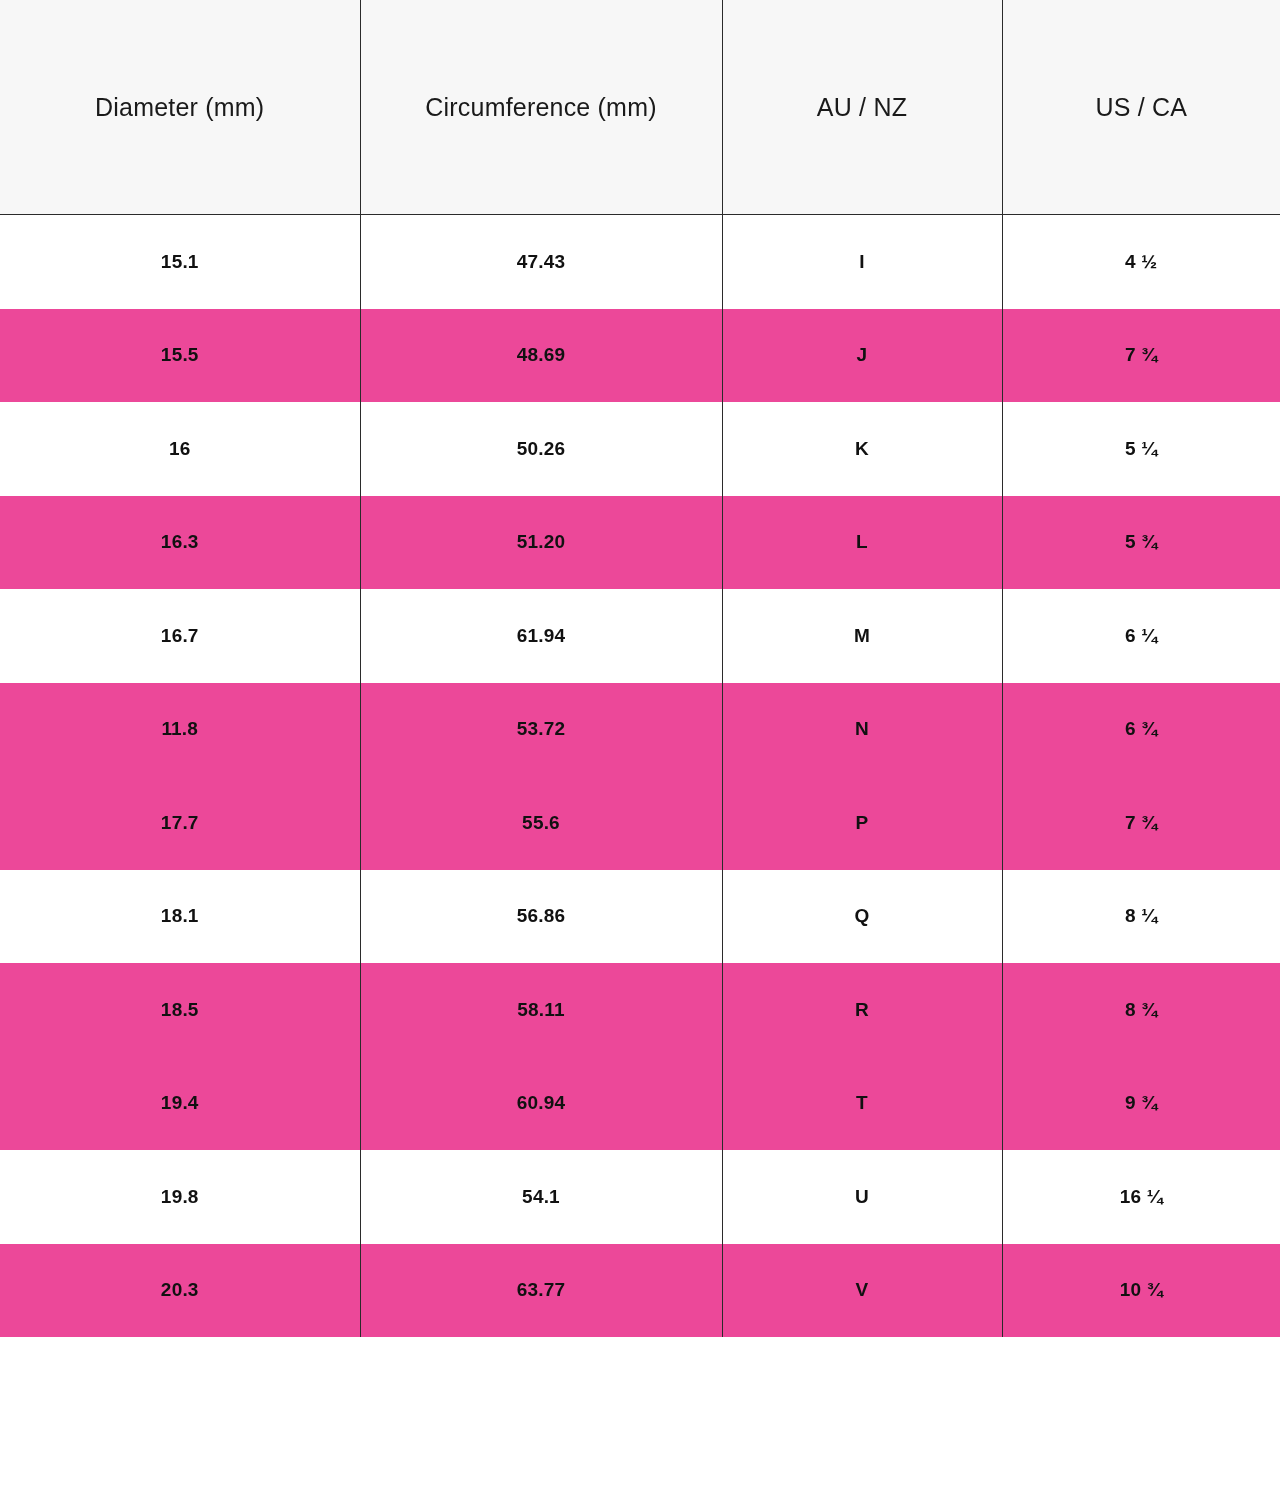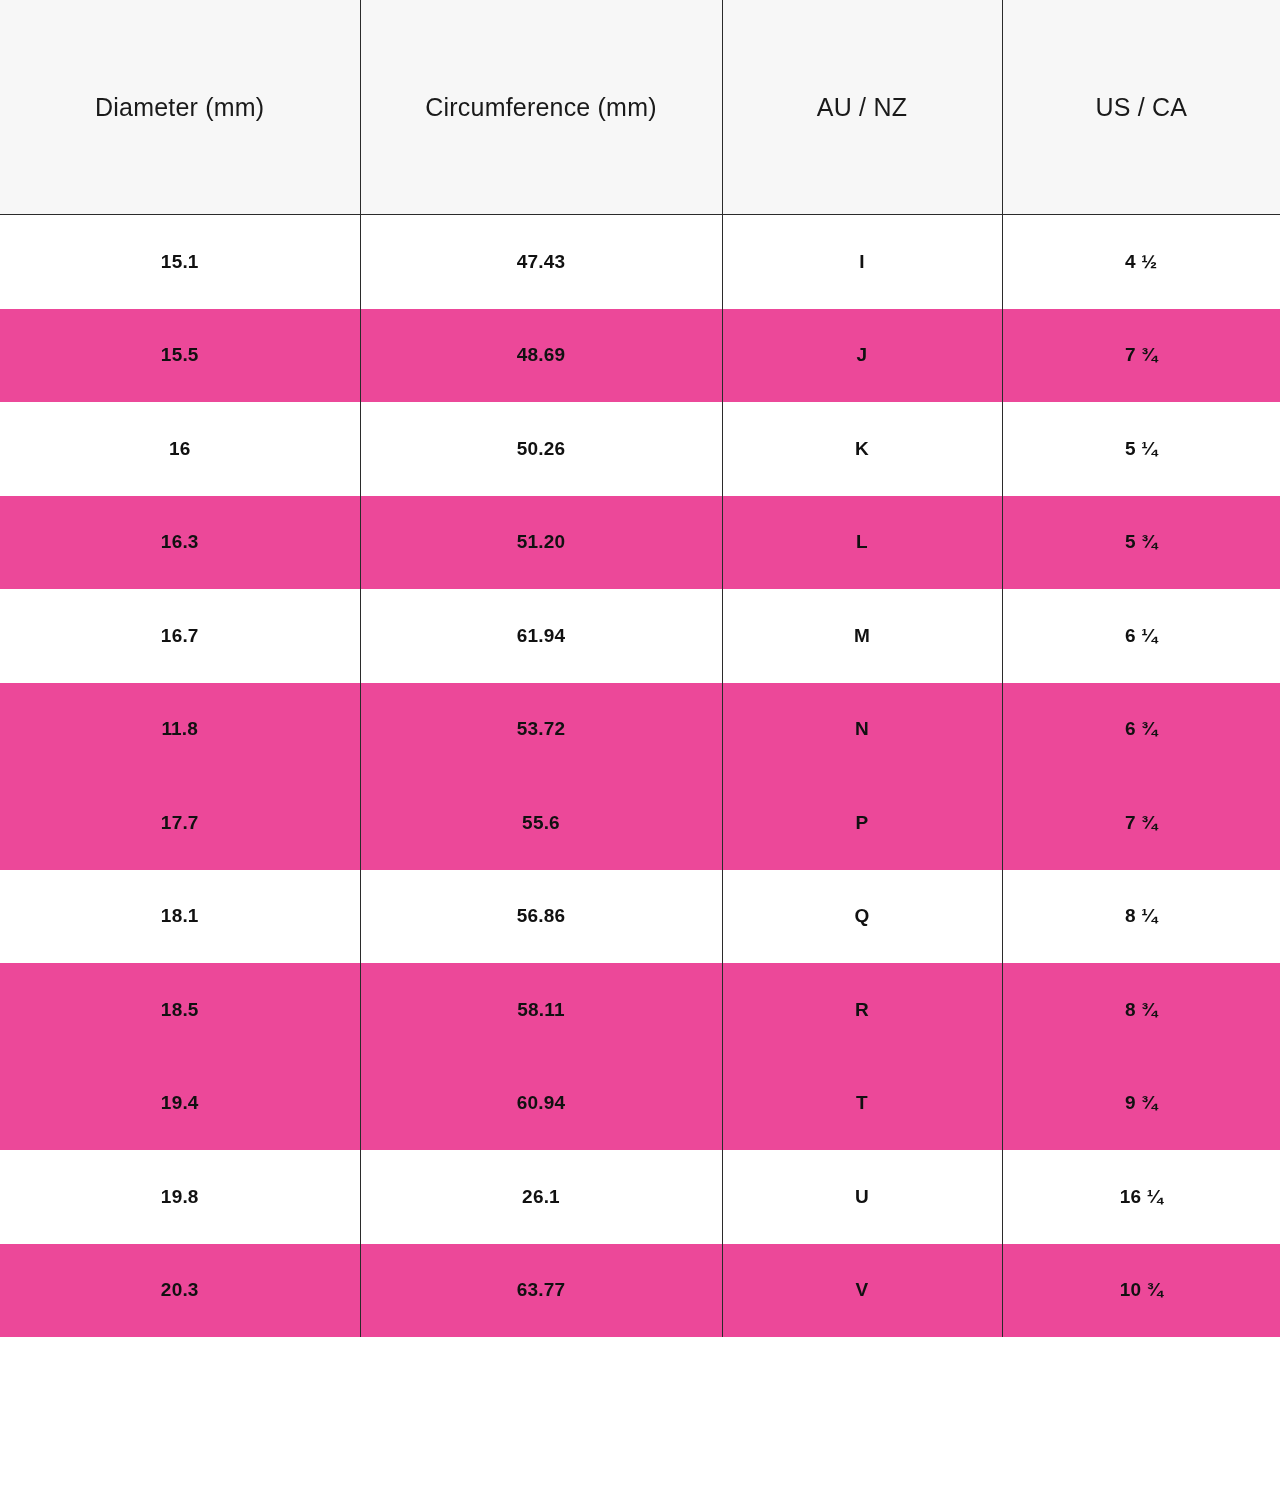--- a/index.html
+++ b/index.html
@@ -141,21 +141,21 @@
         <td>8 ¾</td>
       </tr>
       <tr class="even">
         <td>19.4</td>
         <td>60.94</td>
         <td>T</td>
         <td>9 ¾</td>
       </tr>
       <tr class="odd">
         <td>19.8</td>
-        <td>26.1</td>
+        <td>54.1</td>
         <td>U</td>
         <td>16 ¼</td>
       </tr>
       <tr class="even">
         <td>20.3</td>
         <td>63.77</td>
         <td>V</td>
         <td>10 ¾</td>
       </tr>
     </tbody>

